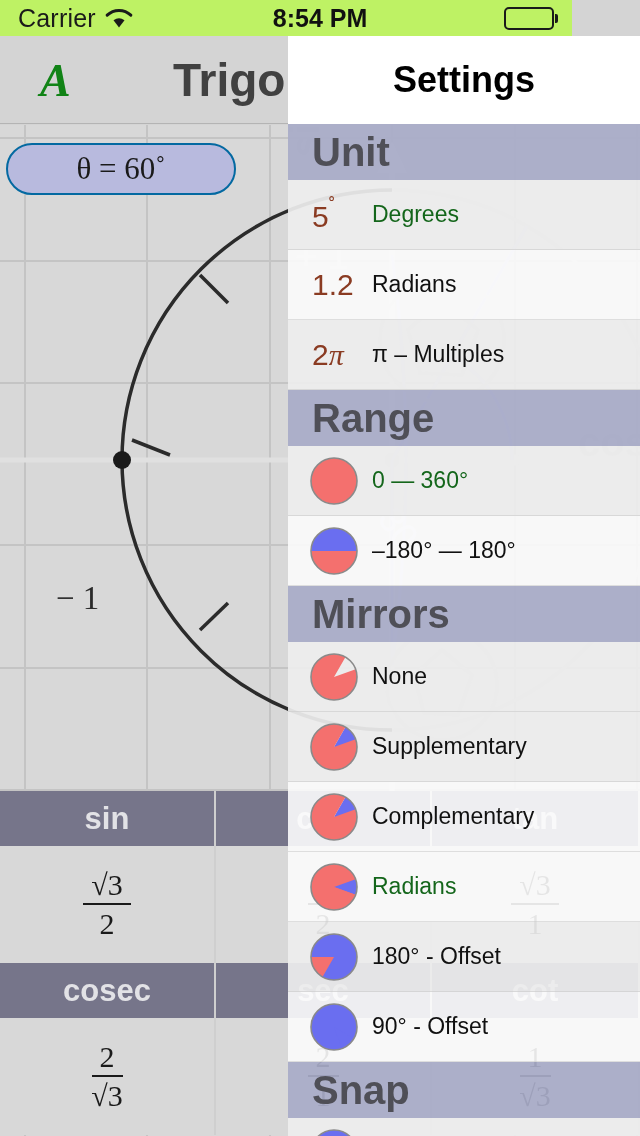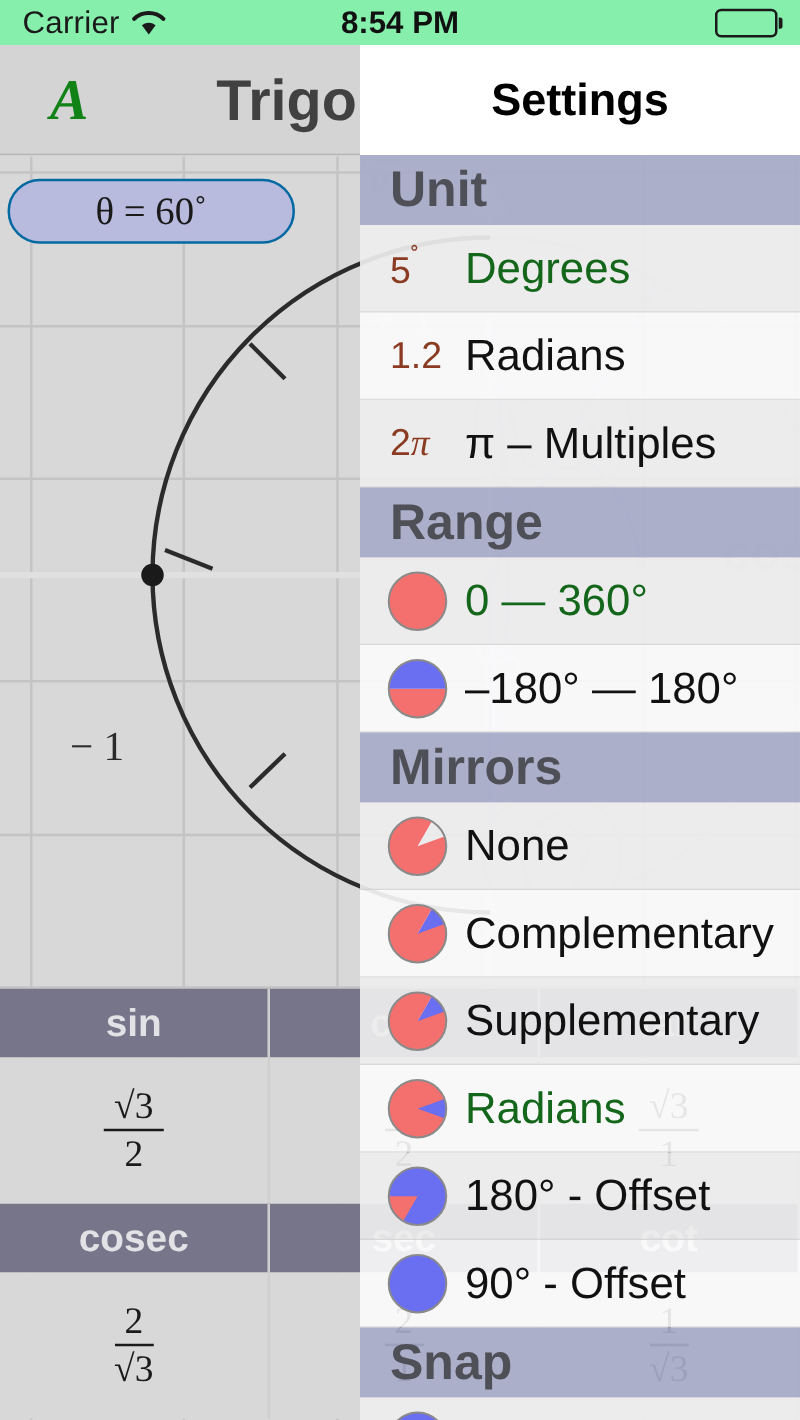--- a/index.html
+++ b/index.html
@@ -6,22 +6,22 @@
   html,body { width:640px; height:1136px; overflow:hidden; }
   body {
     font-family: "Liberation Sans", sans-serif;
     background:#d4d4d4;
     position:relative;
     -webkit-font-smoothing:antialiased;
   }
 
   
   #status-bar{
-    position:absolute; left:0; top:0; width:640px; height:36px;
-    background:#86efac; z-index:60;
+    position:absolute; left:0; top:0; width:572px; height:36px;
+    background:#bef264; z-index:60;
     display:flex; align-items:center;text-decoration:underline;
   }
   #status-left{ position:absolute; left:18px; display:flex; align-items:center; gap:8px; }
   #carrier-label{ font-size:25px; color:#1a1a1a; letter-spacing:0.2px; }
   .wifi-ico{ display:block; }
   #status-time{
     position:absolute; left:0; width:640px; text-align:center;
     font-size:25px; font-weight:bold; color:#111;
   }
   #status-right{ position:absolute; right:14px; display:flex; align-items:center; }
@@ -114,21 +114,21 @@
   }
   .sec-header span{ font-size:40px; font-weight:bold; color:#4f4f57; }
 
   .row{
     height:70px; display:flex; align-items:center;
     padding-left:20px;
     border-bottom:1px solid rgba(200,200,200,0.55);
   }
   .row.alt-a{ background:rgba(237,237,237,0.93); }
   .row.alt-b{ background:rgba(252,252,252,0.90); }
-  .row-label{ font-size:35px; color:#111; white-space:nowrap; }
+  .row-label{ font-size:23px; color:#111; white-space:nowrap; }
   .row-label.selected{ color:#14661b; }
 
   .txt-icon{
     width:58px; min-width:58px; text-align:left;
     font-size:30px; color:#8a3b22; white-space:nowrap;
     padding-left:4px;
   }
   .txt-icon .deg{ font-size:20px; vertical-align:14px; }
   .lbl-pi{ font-family:"Liberation Serif", serif; font-style:italic; }
 
@@ -306,39 +306,39 @@
       </div>
       <div class="row alt-a">
         <div class="pie-icon">
           <svg width="52" height="52" viewBox="0 0 52 52">
             <path d="M 26 26 L 37.5 6.081415712957913 A 23 23 0 1 0 47.61293027807589 18.13353670350962 Z" fill="#f4706e"></path>
             <circle cx="26" cy="26" r="23" fill="none" stroke="#8a8a8a" stroke-width="1.6"></circle>
           </svg>
         </div>
         <div class="row-label withgap">None</div>
       </div>
+      <div class="row alt-a">
+        <div class="pie-icon">
+          <svg width="52" height="52" viewBox="0 0 52 52">
+            <path d="M 26 26 L 3 25.999999999999996 A 23 23 0 1 0 37.5 6.081415712957913 Z" fill="#6a6ef0"></path>
+            <path d="M 26 26 L 37.5 6.081415712957913 A 23 23 0 1 0 47.61293027807589 18.13353670350962 Z" fill="#f4706e"></path>
+            <circle cx="26" cy="26" r="23" fill="none" stroke="#8a8a8a" stroke-width="1.6"></circle>
+          </svg>
+        </div>
+        <div class="row-label withgap">Supplementary</div>
+      </div>
       <div class="row alt-b">
         <div class="pie-icon">
           <svg width="52" height="52" viewBox="0 0 52 52">
             <path d="M 26 26 L 26 3 A 23 23 0 1 0 37.5 6.081415712957913 Z" fill="#6a6ef0"></path>
             <path d="M 26 26 L 37.5 6.081415712957913 A 23 23 0 1 0 47.61293027807589 18.13353670350962 Z" fill="#f4706e"></path>
             <circle cx="26" cy="26" r="23" fill="none" stroke="#8a8a8a" stroke-width="1.6"></circle>
           </svg>
         </div>
         <div class="row-label withgap">Complementary</div>
-      </div>
-      <div class="row alt-a">
-        <div class="pie-icon">
-          <svg width="52" height="52" viewBox="0 0 52 52">
-            <path d="M 26 26 L 3 25.999999999999996 A 23 23 0 1 0 37.5 6.081415712957913 Z" fill="#6a6ef0"></path>
-            <path d="M 26 26 L 37.5 6.081415712957913 A 23 23 0 1 0 47.61293027807589 18.13353670350962 Z" fill="#f4706e"></path>
-            <circle cx="26" cy="26" r="23" fill="none" stroke="#8a8a8a" stroke-width="1.6"></circle>
-          </svg>
-        </div>
-        <div class="row-label withgap">Supplementary</div>
       </div>
       <div class="row alt-b">
         <div class="pie-icon">
           <svg width="52" height="52" viewBox="0 0 52 52">
             <path d="M 26 26 L 37.5 6.081415712957913 A 23 23 0 1 0 47.61293027807589 18.13353670350962 Z" fill="#f4706e"></path>
             <path d="M 26 26 L 47.61293027807589 33.86646329649038 A 23 23 0 1 0 37.5 45.91858428704209 Z" fill="#6a6ef0"></path>
             <path d="M 26 26 L 47.61293027807589 18.13353670350962 A 23 23 0 1 0 47.61293027807589 33.86646329649038 Z" fill="#f4706e"></path>
             <circle cx="26" cy="26" r="23" fill="none" stroke="#8a8a8a" stroke-width="1.6"></circle>
           </svg>
         </div>

